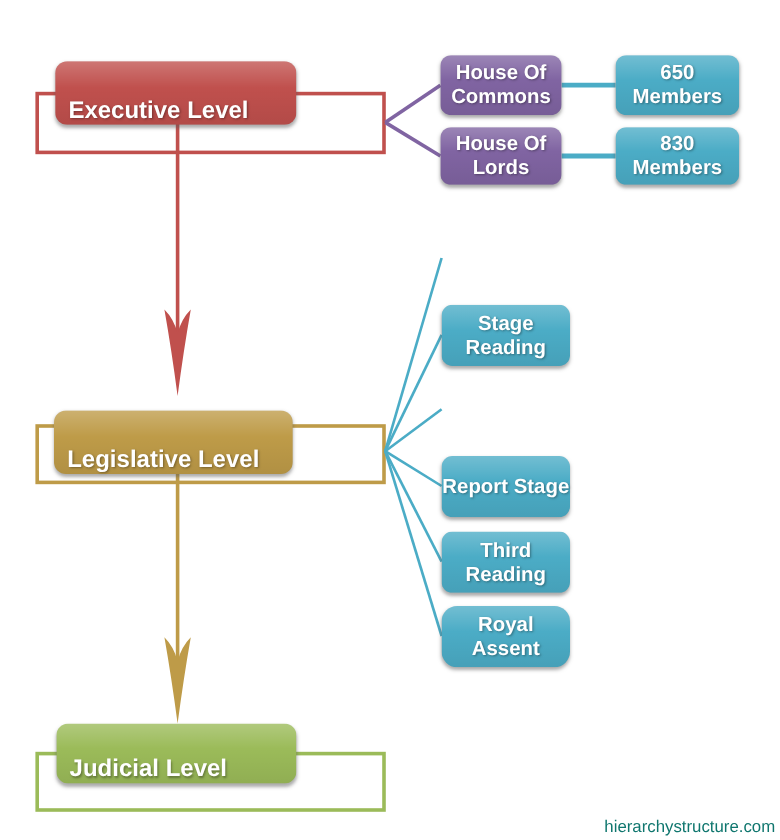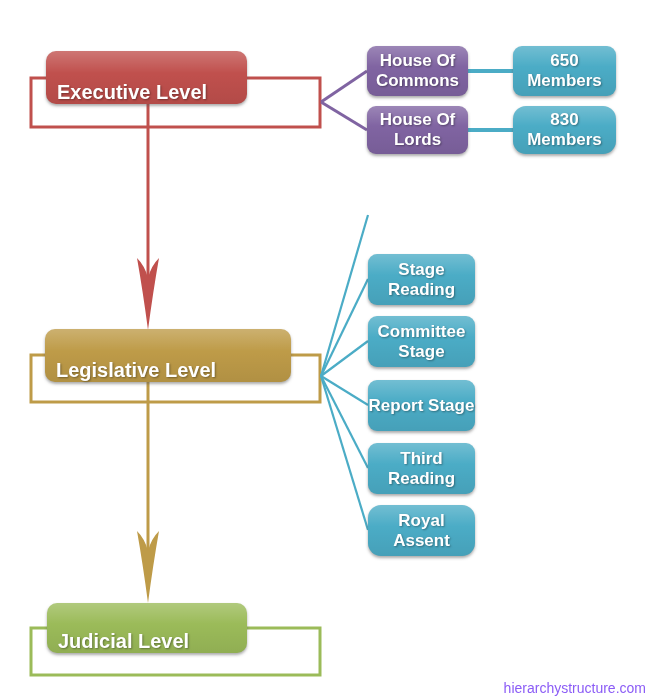--- a/index.html
+++ b/index.html
@@ -25,30 +25,30 @@
   .c-teal{background-color:#4BACC6;}
   .s-red{stroke:#C0504D;}
   .s-gold{stroke:#BE9B48;}
   .s-green{stroke:#9BBB59;}
   .s-purple{stroke:#8064A2;}
   .s-teal{stroke:#4BACC6;}
   .f-red{fill:#C0504D;}
   .f-gold{fill:#BE9B48;}
   .watermark{
     position:absolute;right:4px;bottom:4px;z-index:1;
-    font-size:14px;color:#8b5cf6;font-weight:normal;
+    font-size:14px;color:#0f766e;font-weight:normal;
   }
   
   #exec{left:46px;top:51px;width:201px;height:53px;}
-  #leg{left:45px;top:329px;width:246px;height:53px;}
+  #leg{left:45px;top:342px;width:199px;height:53px;}
   #jud{left:47px;top:603px;width:200px;height:50px;}
   #house0{left:367px;top:46px;width:101px;height:50px;}
   #house1{left:367px;top:106px;width:101px;height:48px;}
   #mem0{left:513px;top:46px;width:103px;height:50px;}
-  #mem1{left:513px;top:106px;width:103px;height:48px;border-radius:13px;}
+  #mem1{left:513px;top:106px;width:103px;height:48px;}
   .stage{left:368px;width:107px;height:51px;}
   #stage0{top:190px;}
   #stage1{top:254px;}
   #stage2{top:316px;}
   #stage3{top:380px;}
   #stage4{top:443px;}
   #stage5{top:505px;border-radius:13px;}
 </style>
 </head>
 <body>
@@ -107,24 +107,20 @@
   </div>
   <div id="mem1" class="node sub-node grad c-teal">
     <span>830
 Members</span>
   </div>
 
   <div id="stage1" class="node sub-node stage grad c-teal">
     <span>Stage
 Reading</span>
   </div>
-  <div id="stage2" class="node sub-node stage grad c-teal">
-    <span>Committee
-Stage</span>
-  </div>
   <div id="stage3" class="node sub-node stage grad c-teal">
     <span>Report Stage</span>
   </div>
   <div id="stage4" class="node sub-node stage grad c-teal">
     <span>Third
 Reading</span>
   </div>
   <div id="stage5" class="node sub-node stage grad c-teal">
     <span>Royal
 Assent</span>

